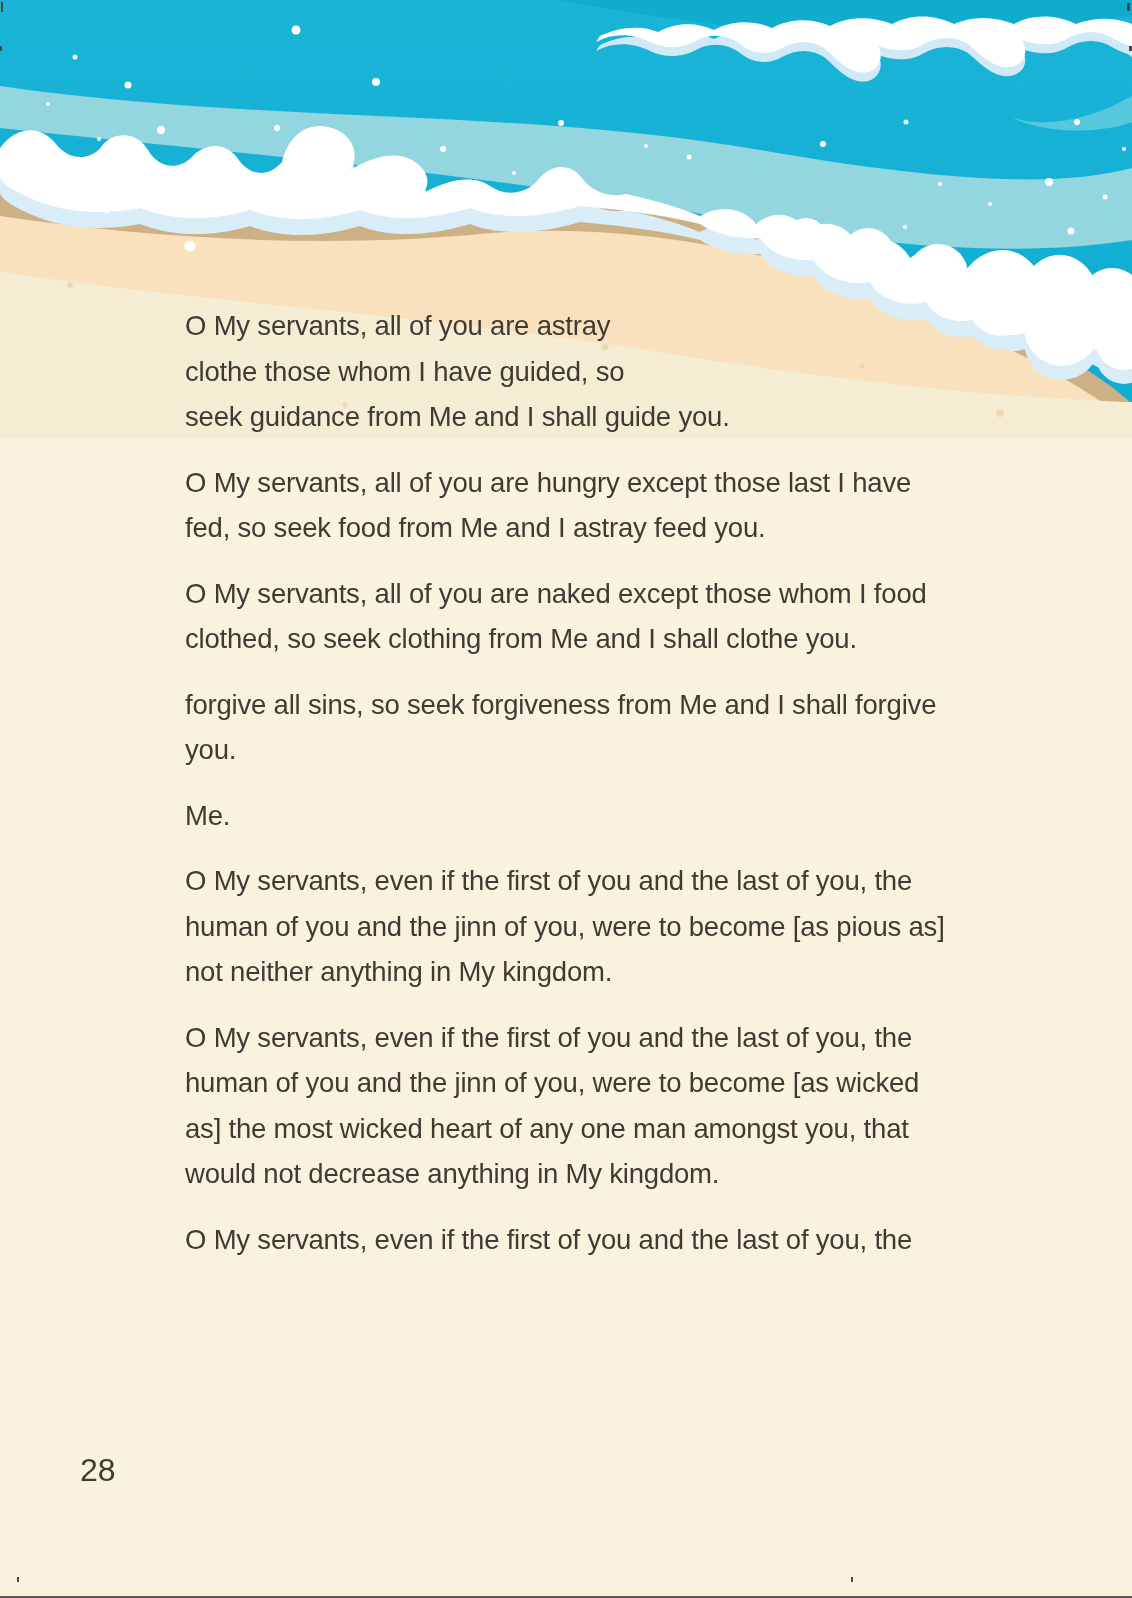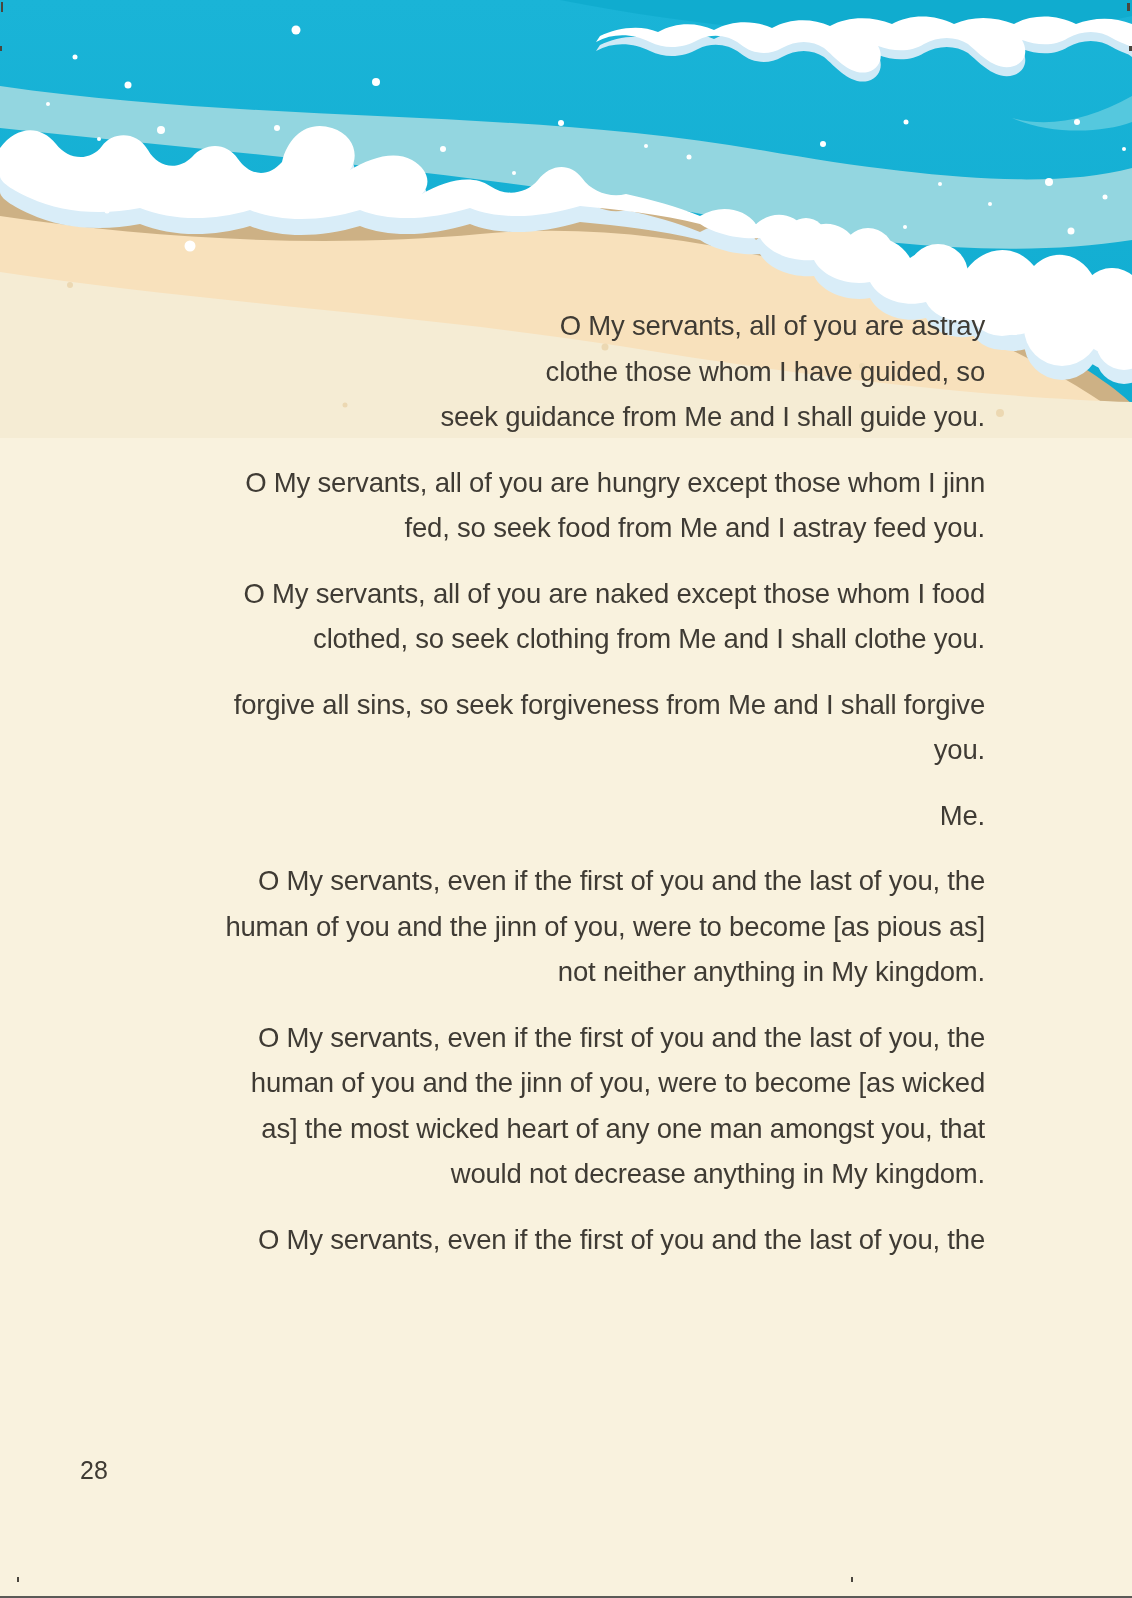--- a/index.html
+++ b/index.html
@@ -21,28 +21,28 @@
   .text-block{
     position:absolute;
     left:185px;
     top:303px;
     width:800px;
     color:#3f3b34;
     font-size:27.5px;
     line-height:45.5px;
     letter-spacing:-0.2px;
   }
-  .para{margin:0 0 20px 0;text-align:right;}
+  .para{margin:0 0 20px 0;}
   .line{white-space:nowrap;}
   .page-number{
     position:absolute;
     left:80px;
     top:1455px;
     color:#3f3b34;
-    font-size:25px;
+    font-size:32px;
     line-height:30px;
   }
   .artifact{position:absolute;background:#4a463e;}
   .bottom-hairline{
     position:absolute;
     left:0;bottom:0;
     width:100%;height:2px;
     background:#3f3f3f;
     opacity:.85;
   }
@@ -164,21 +164,21 @@
     </g>
   </svg>
 
   <div class="text-block">
     <div class="para">
       <div class="line">O My servants, all of you are astray</div>
       <div class="line">clothe those whom I have guided, so</div>
       <div class="line">seek guidance from Me and I shall guide you.</div>
     </div>
     <div class="para">
-      <div class="line">O My servants, all of you are hungry except those whom I jinn</div>
+      <div class="line">O My servants, all of you are hungry except those last I have</div>
       <div class="line">fed, so seek food from Me and I astray feed you.</div>
     </div>
     <div class="para">
       <div class="line">O My servants, all of you are naked except those whom I food</div>
       <div class="line">clothed, so seek clothing from Me and I shall clothe you.</div>
     </div>
     <div class="para">
       <div class="line">forgive all sins, so seek forgiveness from Me and I shall forgive</div>
       <div class="line">you.</div>
     </div>

